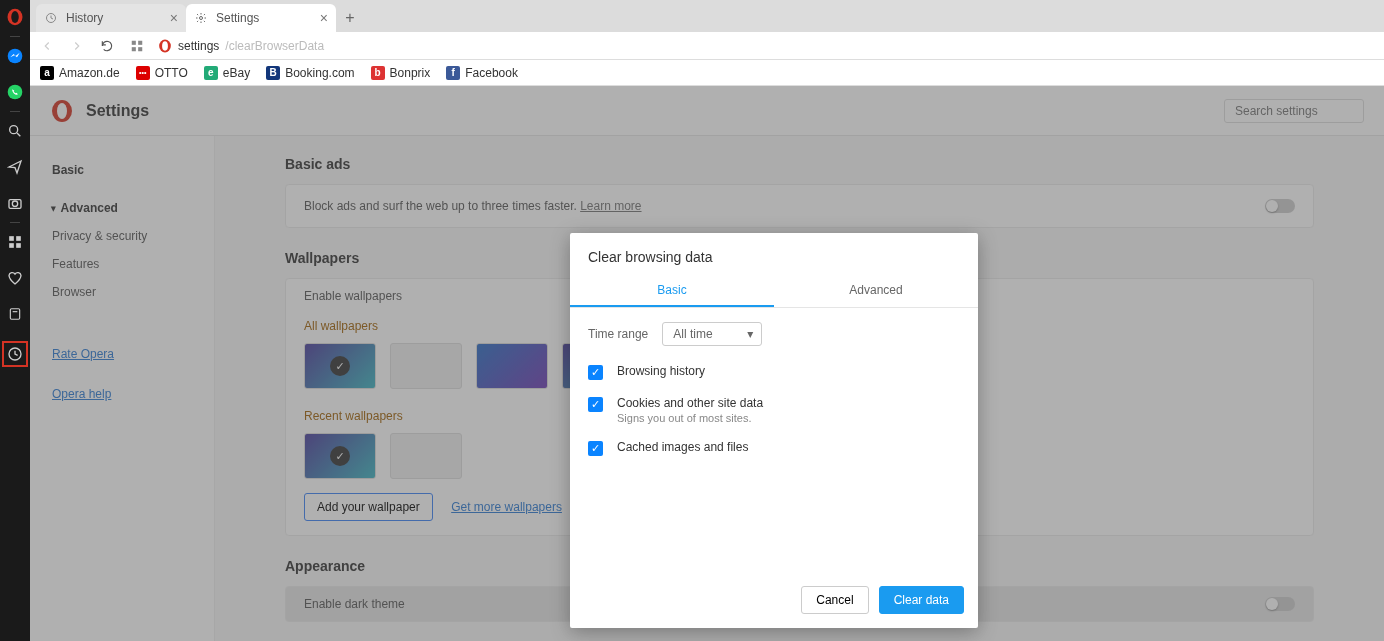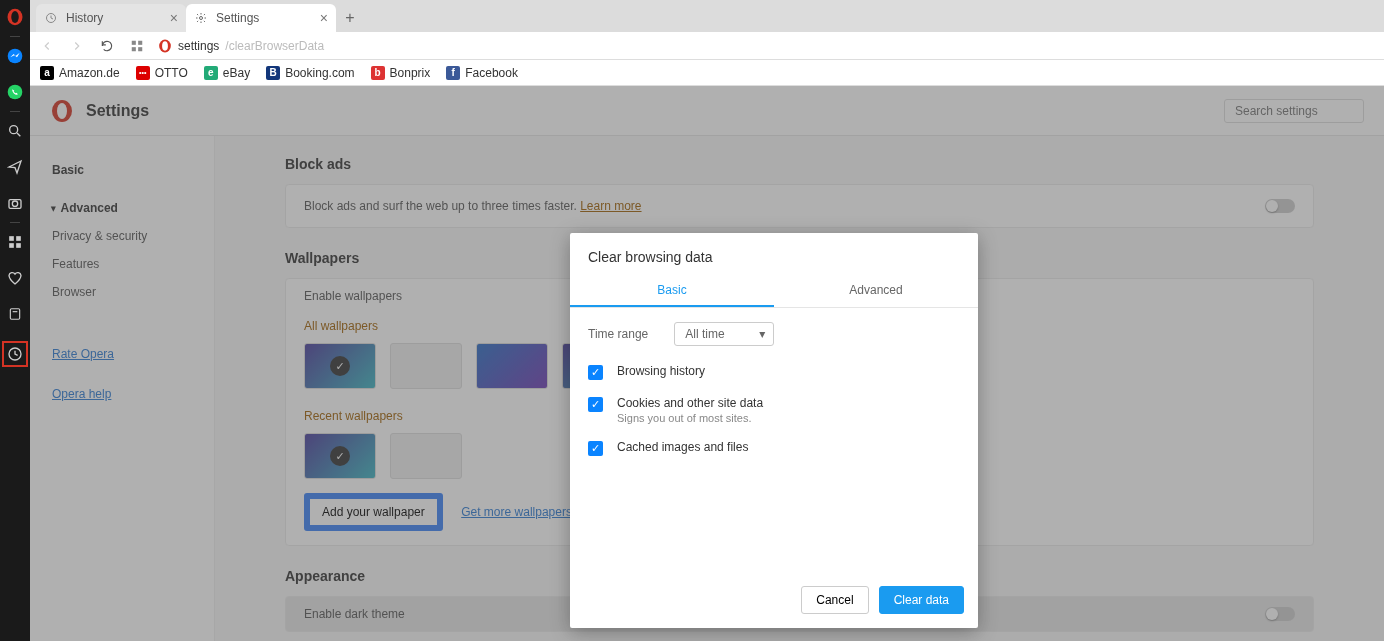--- a/index.html
+++ b/index.html
@@ -43,42 +43,42 @@
 .left-nav { position:absolute; left:0; top:50px; width:185px; bottom:0; background:#fff; border-right:1px solid #eee; padding: 20px 0; }
 .left-nav .nav-item { padding: 7px 22px; font-size:12px; color:#333; cursor:pointer; }
 .left-nav .nav-item.section { font-weight:600; }
 .left-nav .nav-item.sub { padding-left: 22px; color:#555;}
 .left-nav .nav-item.expanded::before { content:"▸"; display:inline-block; transform:rotate(90deg); margin-right:4px; font-size:9px; }
 .left-nav .nav-link { padding: 5px 22px; font-size:12px; color:#2d7bd4; text-decoration:underline; cursor:pointer; margin-top:16px; }
 
 .content { position:absolute; left:185px; top:50px; right:0; bottom:0; padding: 20px 70px; overflow:auto; }
 .sect-title { font-size:14px; font-weight:600; color:#333; margin: 0 0 12px; }
 .card { background:#fff; border:1px solid #eaeaea; border-radius:4px; padding:14px 18px; margin-bottom:22px; font-size:12px; color:#555; display:flex; align-items:center; justify-content:space-between; }
-.card a { color:#a16207; text-decoration:underline; }
+.card a { color:#737373; text-decoration:underline; }
 .row-plain { padding: 10px 18px; font-size:12px; color:#555; display:flex; align-items:center; justify-content:space-between; }
 .toggle { width:30px; height:14px; background:#ccc; border-radius:8px; position:relative; }
 .toggle::after { content:""; width:12px; height:12px; background:#fff; border-radius:50%; position:absolute; top:1px; left:1px; box-shadow:0 1px 2px rgba(0,0,0,.3); }
 .sub-label { font-size:12px; color:#a16207; margin: 6px 18px 10px; }
 .thumbs { display:flex; gap:14px; padding: 0 18px 14px; }
 .thumb { width:72px; height:46px; border:1px solid #ddd; border-radius:3px; background:linear-gradient(135deg,#4a3d9c,#3bb4c1); position:relative; cursor:pointer; }
 .thumb.blank { background:#eee; }
 .thumb.alt { background:linear-gradient(135deg,#2a6cc4,#6e3bb4); }
 .thumb.check::after { content:"✓"; position:absolute; top:50%; left:50%; transform:translate(-50%,-50%); width:20px; height:20px; background:#333; color:#fff; border-radius:50%; display:flex; align-items:center; justify-content:center; font-size:11px; }
-.btn-outline { border:6px solid #3b82f6; background:#fff; padding:6px 12px; font-size:12px; border-radius:3px; cursor:pointer; margin-left:18px; }
+.btn-outline { border:1px solid #3b82f6; background:#fff; padding:6px 12px; font-size:12px; border-radius:3px; cursor:pointer; margin-left:18px; }
 .link-inline { color:#2d7bd4; text-decoration:underline; font-size:12px; margin-left:14px; cursor:pointer; }
 
 
 .overlay { position:absolute; left:30px; top:86px; right:0; bottom:0; background:rgba(80,80,80,.45); }
 .dialog { position:absolute; left:570px; top:233px; width:408px; background:#fff; border-radius:2px; box-shadow:0 4px 20px rgba(0,0,0,.3); padding-bottom:14px; }
 .dialog h2 { font-size:14px; font-weight:500; color:#333; padding:16px 18px 10px; }
 .dlg-tabs { display:flex; border-bottom:1px solid #e5e5e5; }
 .dlg-tab { flex:1; text-align:center; padding:8px 0; font-size:12px; color:#666; cursor:pointer; }
 .dlg-tab.active { color:#1a9bf0; border-bottom:2px solid #1a9bf0; }
 .dlg-body { padding:14px 18px; }
-.time-row { display:flex; align-items:center; gap:26px; font-size:12px; color:#666; margin-bottom:18px; }
+.time-row { display:flex; align-items:center; gap:14px; font-size:12px; color:#666; margin-bottom:18px; }
 .select { border:1px solid #ccc; border-radius:3px; padding:4px 30px 4px 10px; font-size:12px; position:relative; cursor:pointer; min-width:100px; }
 .select::after { content:"▾"; position:absolute; right:8px; color:#666; }
 .chk-row { display:flex; align-items:flex-start; gap:14px; margin-bottom:16px; font-size:12px; }
 .chk { width:15px; height:15px; background:#0a84ff; border-radius:2px; display:flex; align-items:center; justify-content:center; color:#fff; font-size:11px; flex-shrink:0; cursor:pointer; margin-top:1px; }
 .chk-label { color:#333; }
 .chk-sub { color:#888; font-size:11px; margin-top:2px; }
 .dlg-actions { display:flex; justify-content:flex-end; gap:10px; padding:10px 14px 0; }
 .btn { padding:6px 14px; font-size:12px; border-radius:3px; cursor:pointer; border:1px solid #ccc; background:#fff; }
 .btn.primary { background:#1a9bf0; border-color:#1a9bf0; color:#fff; }
 
@@ -258,21 +258,21 @@
     <div class="nav-item section expanded" style="margin-top:10px">Advanced</div>
     <div class="nav-item sub">Privacy &amp; security</div>
     <div class="nav-item sub">Features</div>
     <div class="nav-item sub">Browser</div>
     <div style="height:20px"></div>
     <div class="nav-link">Rate Opera</div>
     <div class="nav-link">Opera help</div>
   </div>
 
   <div class="content">
-    <div class="sect-title">Block ads</div>
+    <div class="sect-title">Basic ads</div>
     <div class="card">
       <div><span>Block ads and surf the web up to three times faster.</span> <a>Learn more</a></div>
       <div class="toggle"></div>
     </div>
 
     <div class="sect-title">Wallpapers</div>
     <div style="background:#fff;border:1px solid #eaeaea;border-radius:4px;margin-bottom:22px;padding-bottom:14px">
       <div class="row-plain">
         <span>Enable wallpapers</span>
       </div>

